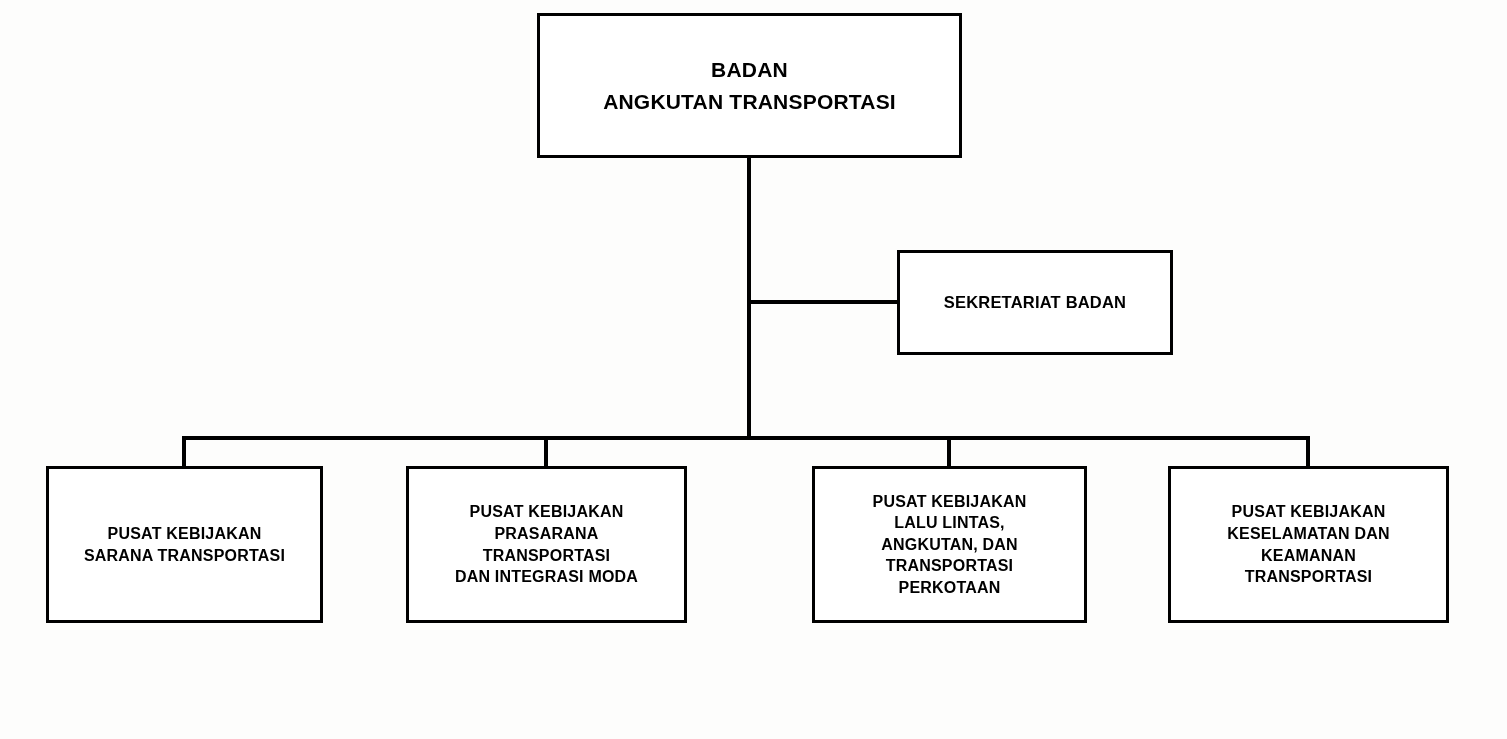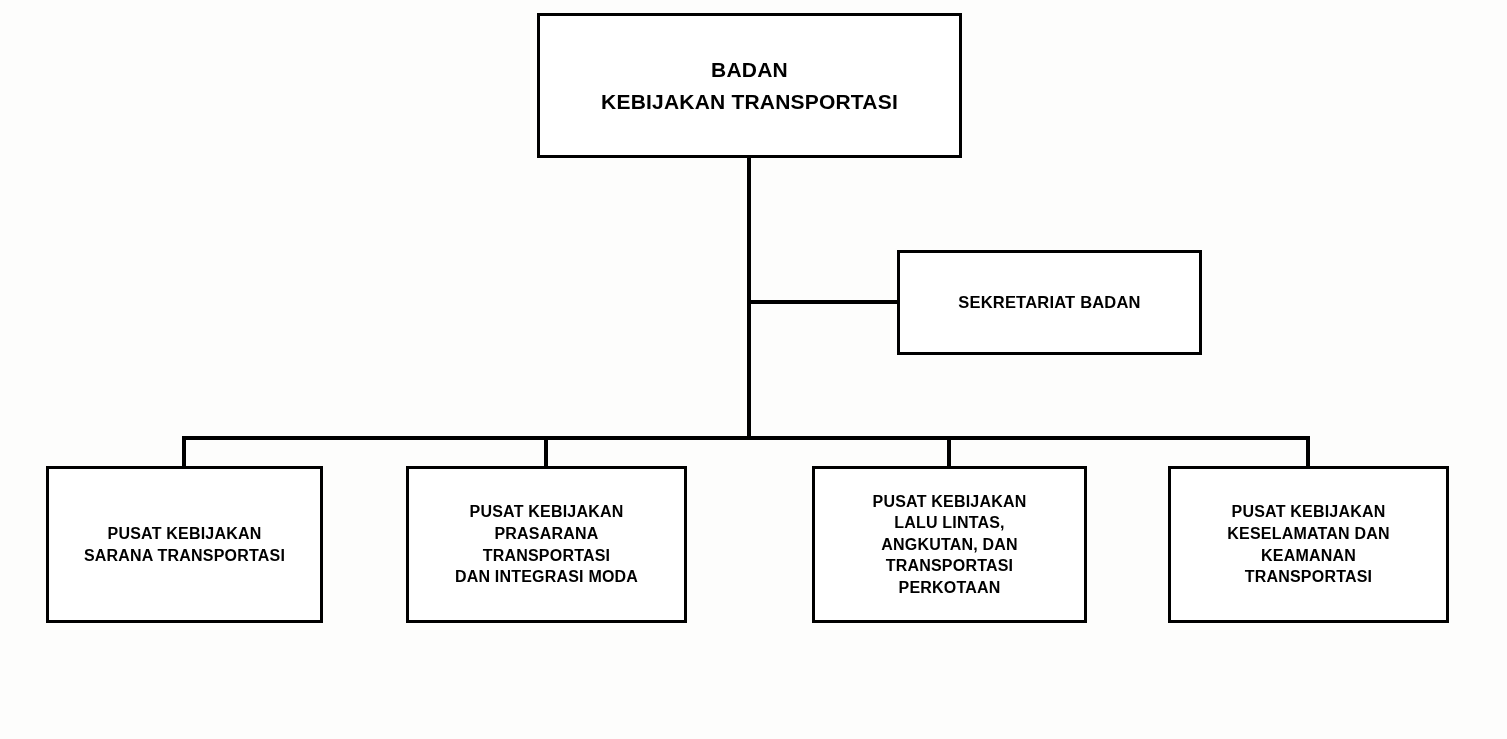--- a/index.html
+++ b/index.html
@@ -41,21 +41,21 @@
     left: 537px;
     top: 13px;
     width: 425px;
     height: 145px;
     font-size: 21px;
     line-height: 1.5;
   }
   #node-sekretariat {
     left: 897px;
     top: 250px;
-    width: 305px;
+    width: 276px;
     height: 105px;
     font-size: 16.5px;
   }
   .unit {
     top: 466px;
     height: 157px;
     font-size: 16px;
   }
   #node-unit-0 { left: 46px;  width: 277px; }
   #node-unit-1 { left: 406px; width: 281px; }
@@ -90,21 +90,21 @@
   <div class="line v" id="trunk"></div>
   <div class="line h" id="sek-branch"></div>
   <div class="line h" id="bus"></div>
   <div class="line v" id="drop-0"></div>
   <div class="line v" id="drop-1"></div>
   <div class="line v" id="drop-2"></div>
   <div class="line v" id="drop-3"></div>
 
   <div class="node" id="node-root">
     <span class="label">BADAN
-KEBIJAKAN TRANSPORTASI</span>
+ANGKUTAN TRANSPORTASI</span>
   </div>
 
   <div class="node" id="node-sekretariat">
     <span class="label">SEKRETARIAT BADAN</span>
   </div>
 
   <div class="node unit" id="node-unit-0">
     <span class="label">PUSAT KEBIJAKAN
 SARANA TRANSPORTASI</span>
   </div>

